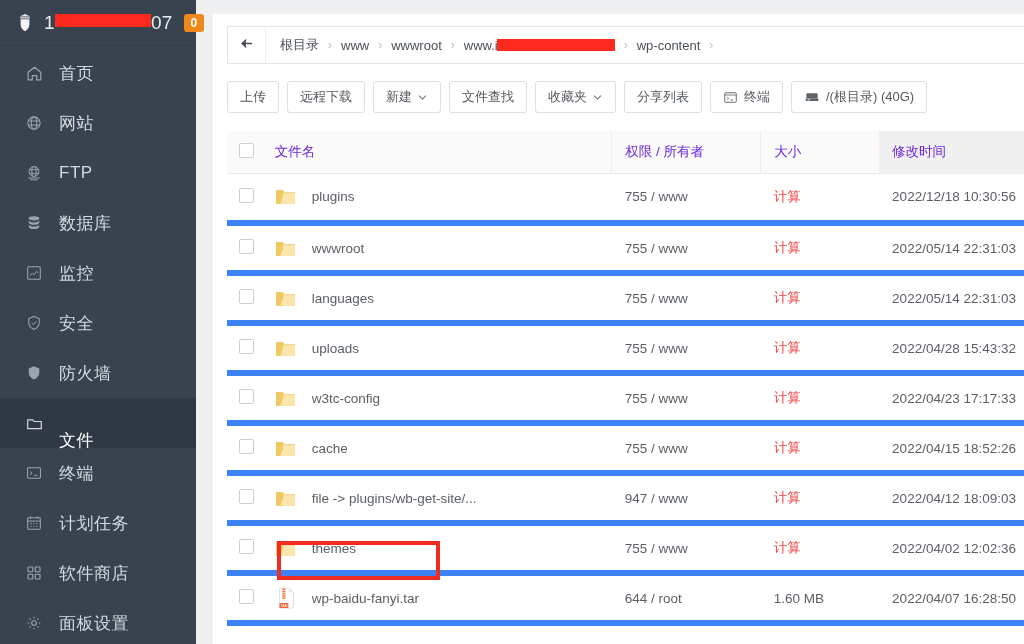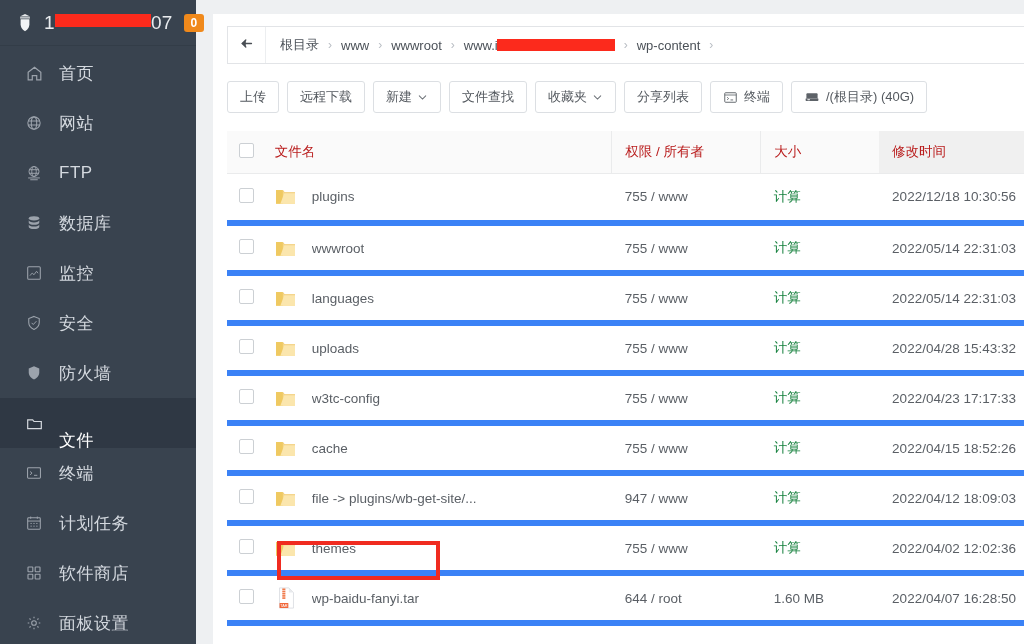--- a/index.html
+++ b/index.html
@@ -155,21 +155,21 @@
   .tb-btn .caret { margin-left: 5px; display: inline-flex; }
   .tb-btn .btn-ico { margin-right: 6px; display: inline-flex; align-items: center; }
 
   
   #file-table { width: 100%; border-collapse: collapse; table-layout: fixed; }
   #file-table thead th {
     background: #fafafa;
     height: 42px;
     font-weight: normal;
     font-size: 13.5px;
-    color: #b91c1c;
+    color: #6d28d9;
     text-align: left;
     border-bottom: 1px solid #eaebec;
     padding: 0;
     vertical-align: middle;
   }
   #file-table thead th.col-check { width: 42px; padding-left: 12px; }
   #file-table thead th.col-name  { width: 296px; }
   #file-table thead th.col-perm  { width: 131px; border-left: 1px solid #eaebec; padding-left: 13px; }
   #file-table thead th.col-size  { width: 104px; border-left: 1px solid #eaebec; padding-left: 13px; }
   #file-table thead th.col-time  { width: 158px; background: #f0f0f0; padding-left: 13px; position: relative; }
@@ -190,21 +190,21 @@
   #file-table tbody td.c-size,
   #file-table tbody td.c-time,
   #file-table tbody td.c-note { padding-left: 13px; }
   .cell-name { display: flex; align-items: center; }
   .cell-name .fname {
     margin-left: 15px;
     white-space: nowrap; overflow: hidden; text-overflow: ellipsis;
     max-width: 210px;
     cursor: pointer;
   }
-  .size-calc { color: #15803d; cursor: pointer; }
+  .size-calc { color: #ef4444; cursor: pointer; }
 
   .checkbox {
     width: 15px; height: 15px;
     border: 1px solid #ccd0d4;
     border-radius: 2px;
     background: #fff;
     display: inline-block;
     cursor: pointer;
   }
 

